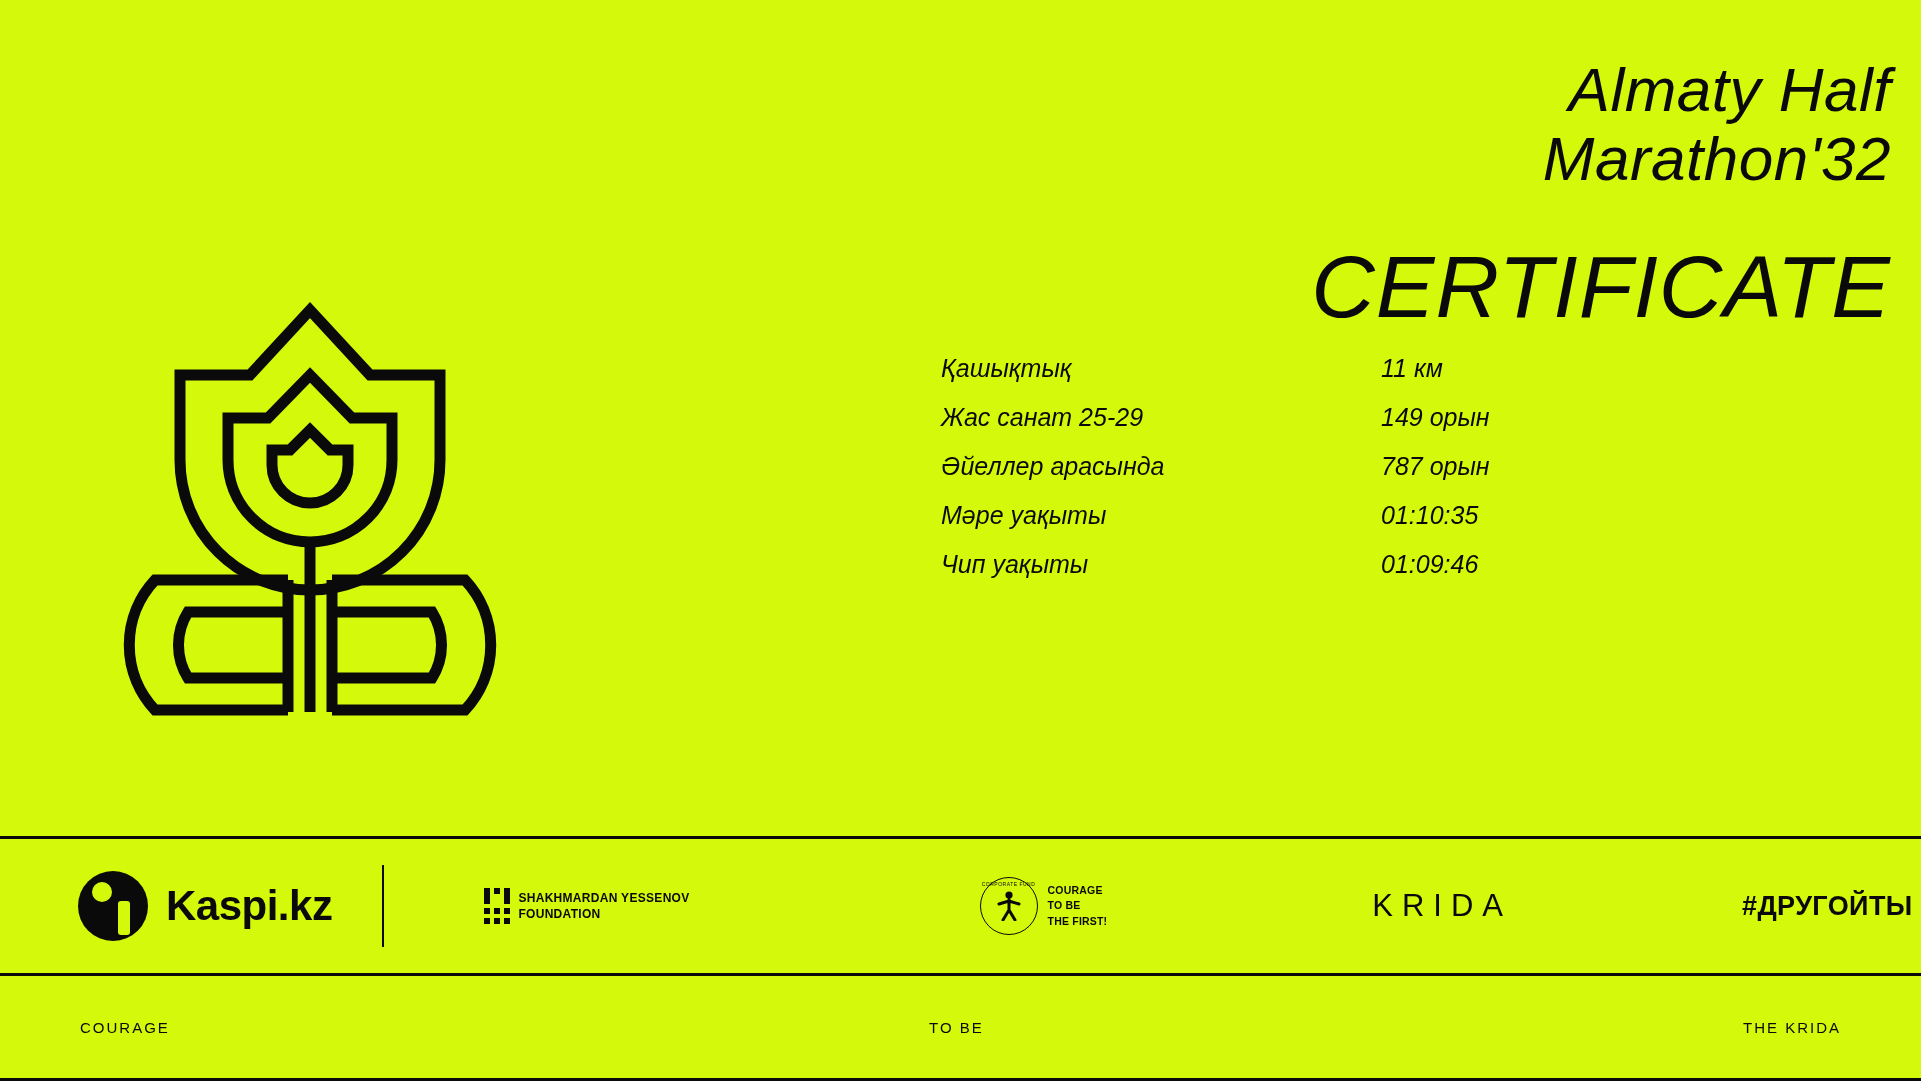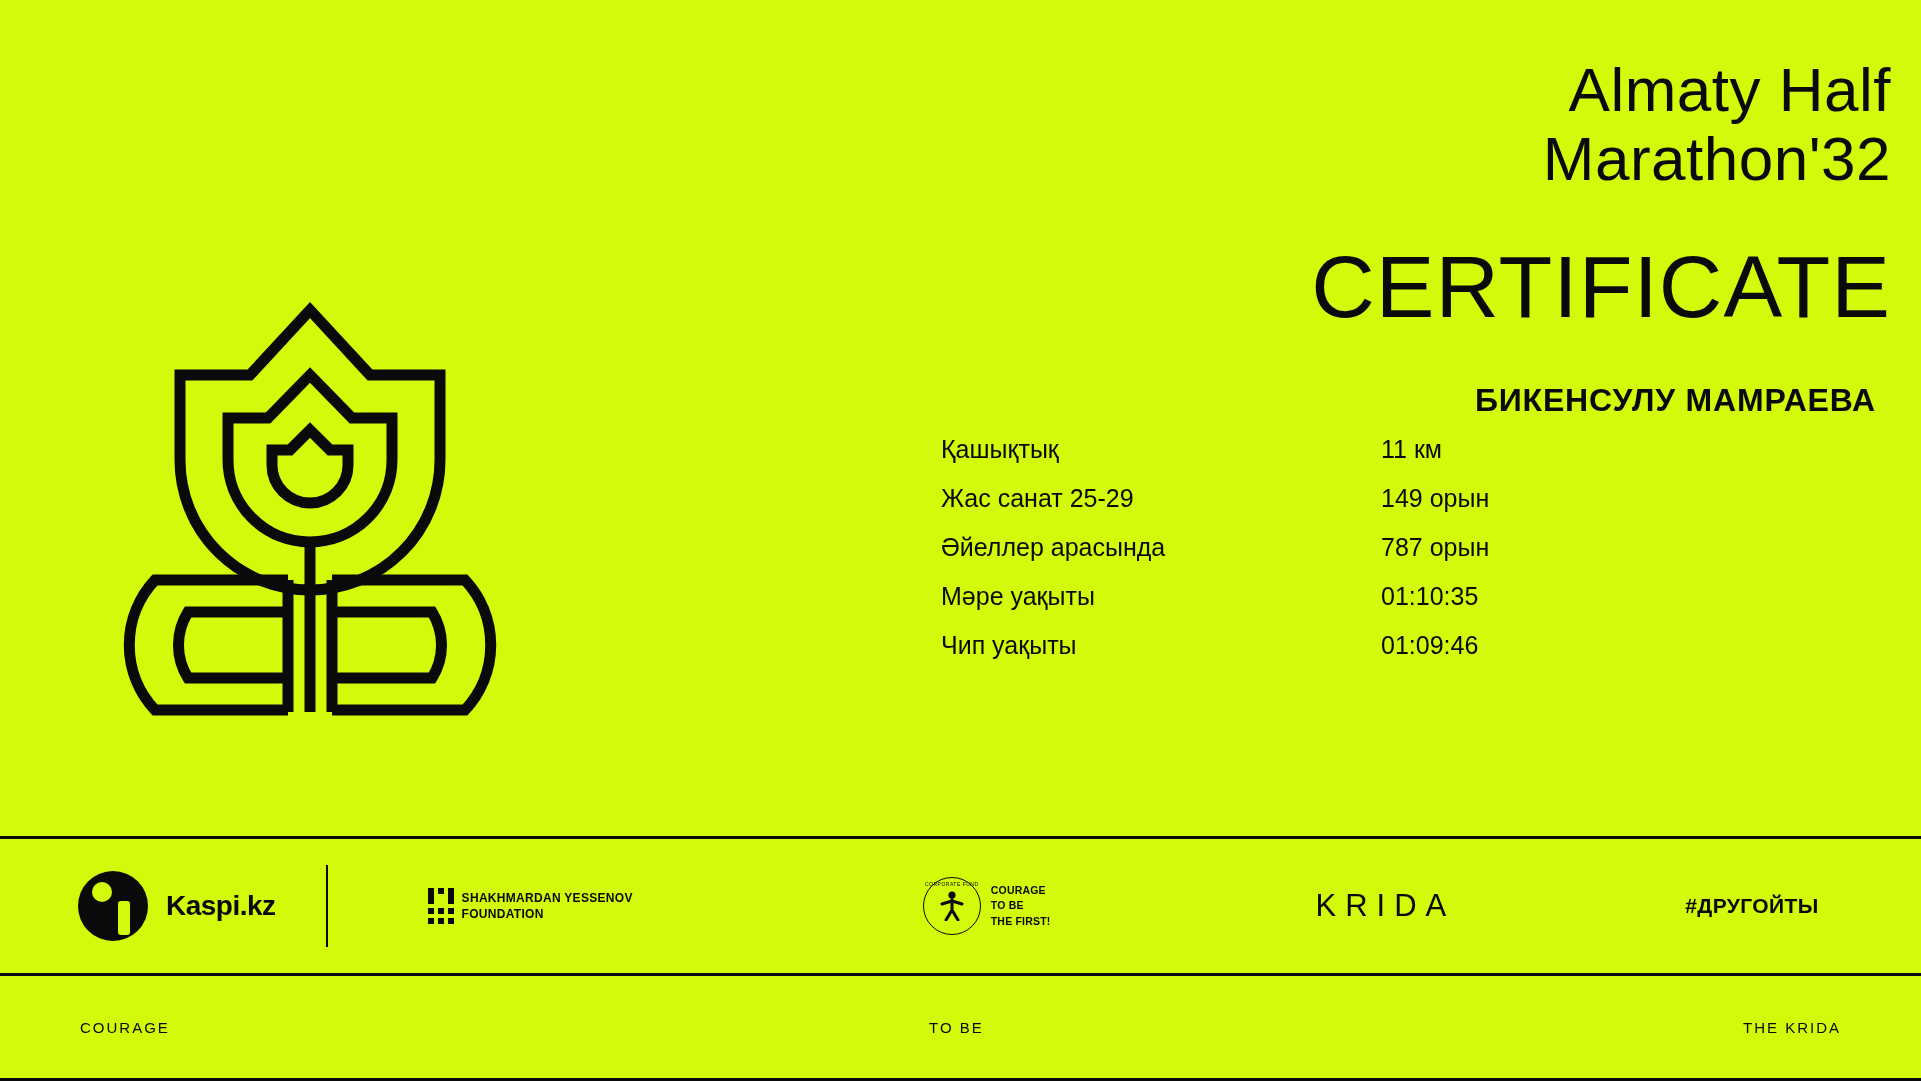--- a/index.html
+++ b/index.html
@@ -16,20 +16,21 @@
     height: 1081px;
     background: #d4f90a;
     overflow: hidden;
     box-sizing: border-box;
   }
   
   .main {
     position: relative;
     height: 836px;
     width: 100%;
+    font-style: italic;
   }
   .logo-wrap {
     position: absolute;
     left: 60px;
     top: 160px;
     width: 500px;
     height: 560px;
   }
   .logo-wrap svg {
     display: block;
@@ -127,21 +128,21 @@
     content: "";
     position: absolute;
     width: 12px;
     height: 34px;
     background: #d4f90a;
     left: 40px;
     top: 30px;
     border-radius: 3px;
   }
   .kaspi-text {
-    font-size: 28px;
+    font-size: 42px;
     font-weight: bold;
     letter-spacing: -0.5px;
     color: #0a0a0a;
   }
   .divider {
     width: 2px;
     height: 82px;
     background: #0a0a0a;
     margin-left: 50px;
   }
@@ -213,21 +214,21 @@
     letter-spacing: 0.2px;
   }
   .sponsor-krida {
     margin-left: 265px;
     font-size: 31px;
     letter-spacing: 9px;
     font-weight: 400;
   }
   .sponsor-drugoyty {
     margin-left: 230px;
-    font-size: 21px;
+    font-size: 27px;
     font-weight: bold;
     letter-spacing: 0.4px;
   }
   
   .footer {
     position: absolute;
     left: 0;
     top: 976px;
     width: 100%;
     height: 105px;
@@ -274,21 +275,20 @@
         <path d="M272 420 L405 420 A95 95 0 0 1 405 550 L272 550"></path>
 
         <path d="M272 452 L372 452 A62 62 0 0 1 372 518 L272 518"></path>
       </svg>
     </div>
 
     <div class="right-block">
       <div class="title-line">Almaty Half</div>
       <div class="title-line">Marathon'32</div>
       <div class="cert-word">CERTIFICATE</div>
-      <div class="athlete">БИКЕНСУЛУ МАМРАЕВА</div>
 
       <div class="results">
         <div class="result-row">
           <div class="result-label">Қашықтық</div>
           <div class="result-value">11 км</div>
         </div>
         <div class="result-row">
           <div class="result-label">Жас санат 25-29</div>
           <div class="result-value">149 орын</div>
         </div>

